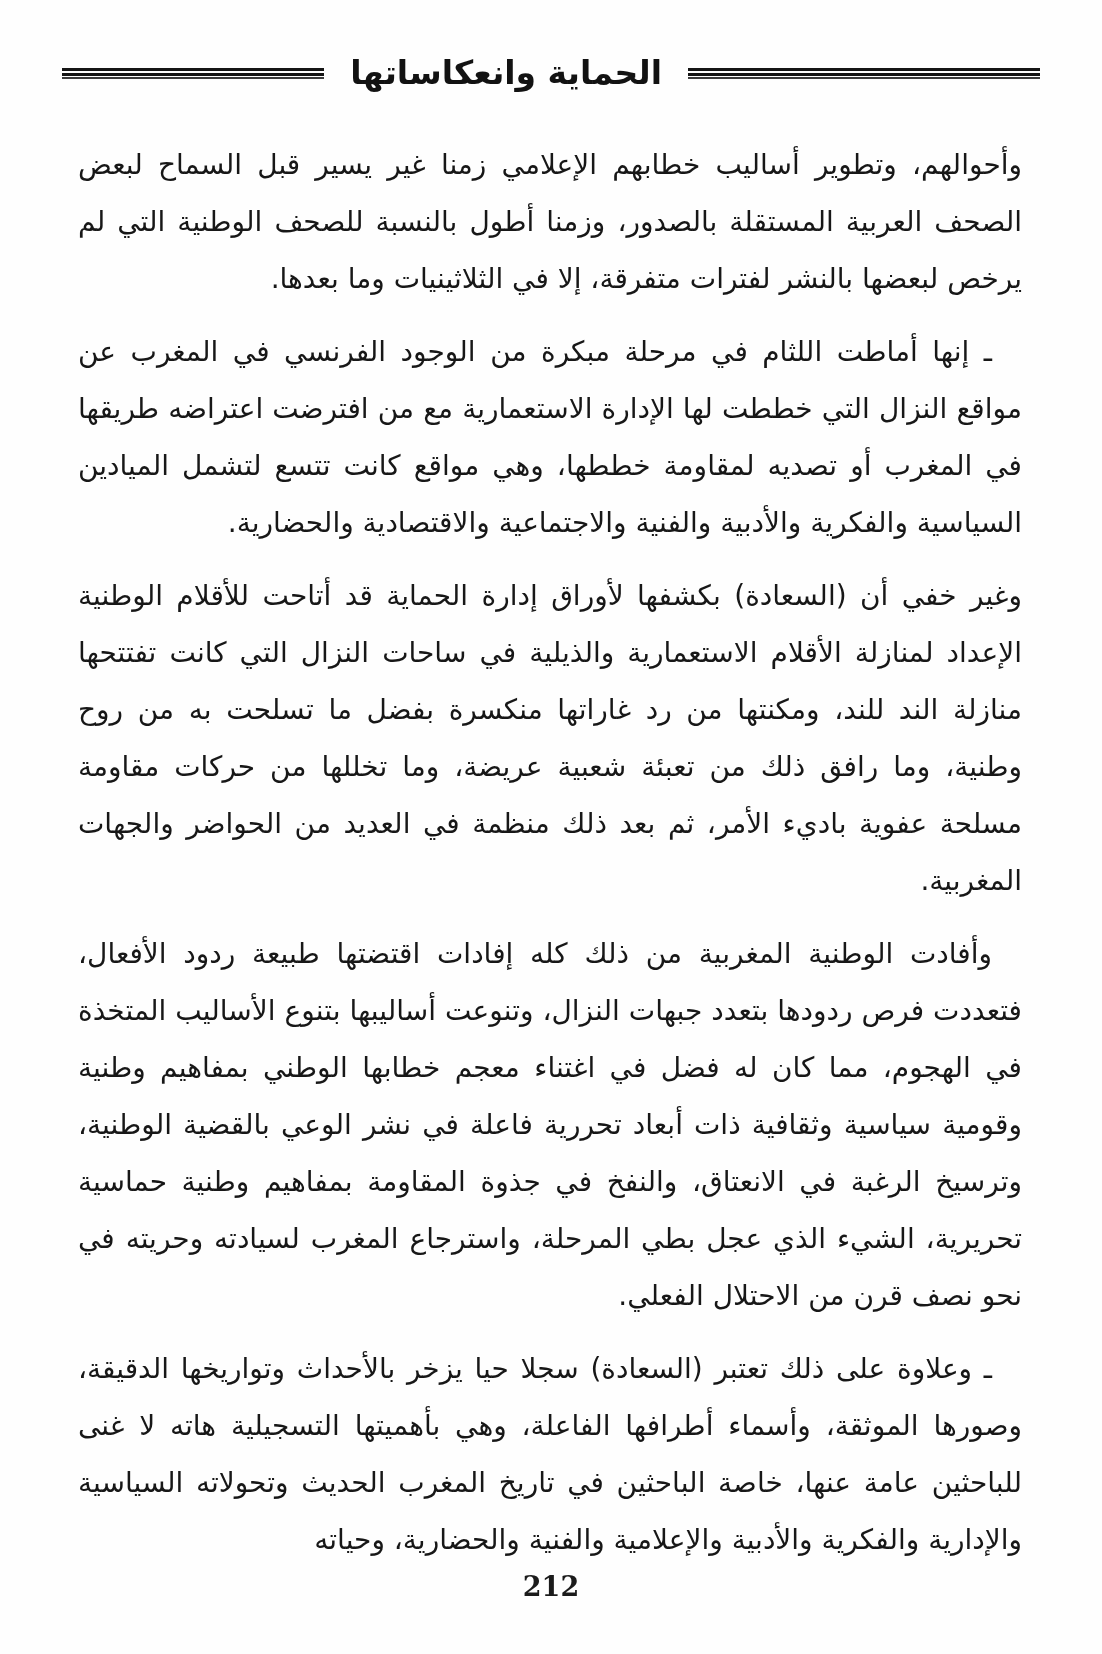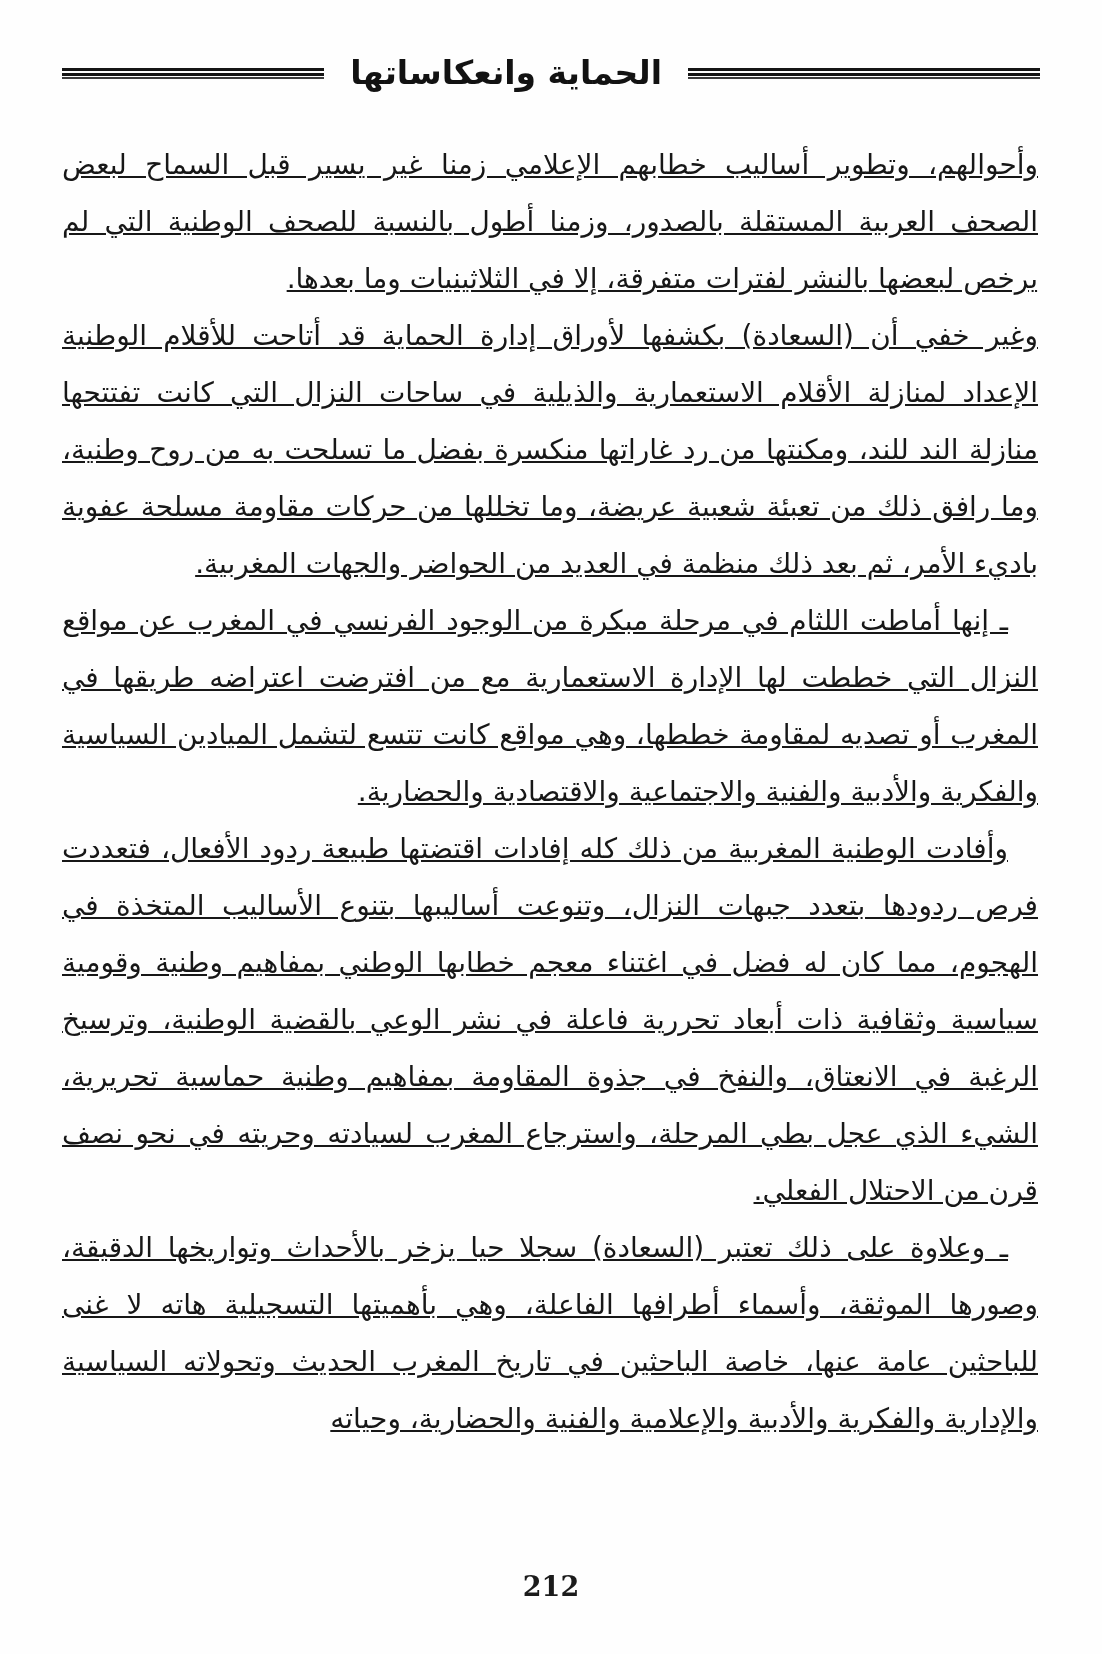--- a/index.html
+++ b/index.html
@@ -52,21 +52,21 @@
   
   .body-text {
     margin: 40px 64px 0 62px;
     font-size: 28px;
     line-height: 57px;
     text-align: justify;
     text-align-last: right;
     color: #171717;
   }
 
-  .para { margin: 0; text-decoration: underline; }
+  .para { margin: 16px; }
   .para.indent { text-indent: 30px; }
 
   
   .page-number {
     position: absolute;
     bottom: 52px;
     left: 0;
     right: 0;
     text-align: center;
     direction: ltr;
@@ -82,22 +82,22 @@
 <div class="page">
 
   <header class="page-header">
     <div class="rule rule-right"></div>
     <h1 class="header-title">الحماية وانعكاساتها</h1>
     <div class="rule rule-left"></div>
   </header>
 
   <main class="body-text">
     <p class="para">وأحوالهم، وتطوير أساليب خطابهم الإعلامي زمنا غير يسير قبل السماح لبعض الصحف العربية المستقلة بالصدور، وزمنا أطول بالنسبة للصحف الوطنية التي لم يرخص لبعضها بالنشر لفترات متفرقة، إلا في الثلاثينيات وما بعدها.</p>
+    <p class="para indent">ـ إنها أماطت اللثام في مرحلة مبكرة من الوجود الفرنسي في المغرب عن مواقع النزال التي خططت لها الإدارة الاستعمارية مع من افترضت اعتراضه طريقها في المغرب أو تصديه لمقاومة خططها، وهي مواقع كانت تتسع لتشمل الميادين السياسية والفكرية والأدبية والفنية والاجتماعية والاقتصادية والحضارية.</p>
     <p class="para">وغير خفي أن (السعادة) بكشفها لأوراق إدارة الحماية قد أتاحت للأقلام الوطنية الإعداد لمنازلة الأقلام الاستعمارية والذيلية في ساحات النزال التي كانت تفتتحها منازلة الند للند، ومكنتها من رد غاراتها منكسرة بفضل ما تسلحت به من روح وطنية، وما رافق ذلك من تعبئة شعبية عريضة، وما تخللها من حركات مقاومة مسلحة عفوية باديء الأمر، ثم بعد ذلك منظمة في العديد من الحواضر والجهات المغربية.</p>
-    <p class="para indent">ـ إنها أماطت اللثام في مرحلة مبكرة من الوجود الفرنسي في المغرب عن مواقع النزال التي خططت لها الإدارة الاستعمارية مع من افترضت اعتراضه طريقها في المغرب أو تصديه لمقاومة خططها، وهي مواقع كانت تتسع لتشمل الميادين السياسية والفكرية والأدبية والفنية والاجتماعية والاقتصادية والحضارية.</p>
     <p class="para indent">وأفادت الوطنية المغربية من ذلك كله إفادات اقتضتها طبيعة ردود الأفعال، فتعددت فرص ردودها بتعدد جبهات النزال، وتنوعت أساليبها بتنوع الأساليب المتخذة في الهجوم، مما كان له فضل في اغتناء معجم خطابها الوطني بمفاهيم وطنية وقومية سياسية وثقافية ذات أبعاد تحررية فاعلة في نشر الوعي بالقضية الوطنية، وترسيخ الرغبة في الانعتاق، والنفخ في جذوة المقاومة بمفاهيم وطنية حماسية تحريرية، الشيء الذي عجل بطي المرحلة، واسترجاع المغرب لسيادته وحريته في نحو نصف قرن من الاحتلال الفعلي.</p>
     <p class="para indent">ـ وعلاوة على ذلك تعتبر (السعادة) سجلا حيا يزخر بالأحداث وتواريخها الدقيقة، وصورها الموثقة، وأسماء أطرافها الفاعلة، وهي بأهميتها التسجيلية هاته لا غنى للباحثين عامة عنها، خاصة الباحثين في تاريخ المغرب الحديث وتحولاته السياسية والإدارية والفكرية والأدبية والإعلامية والفنية والحضارية، وحياته</p>
   </main>
 
   <footer>
     <div class="page-number">212</div>
   </footer>
 
 </div>
 

